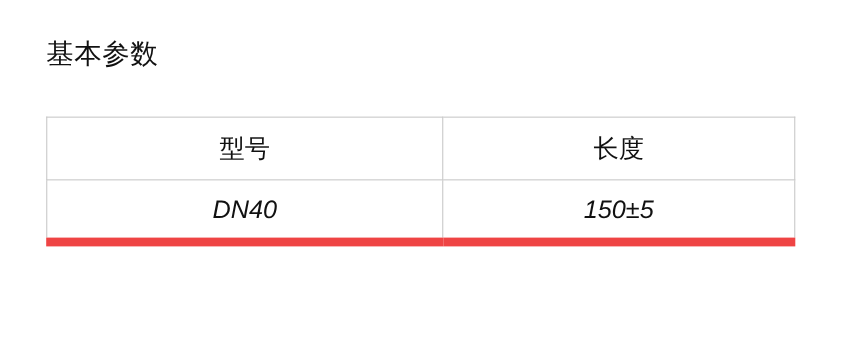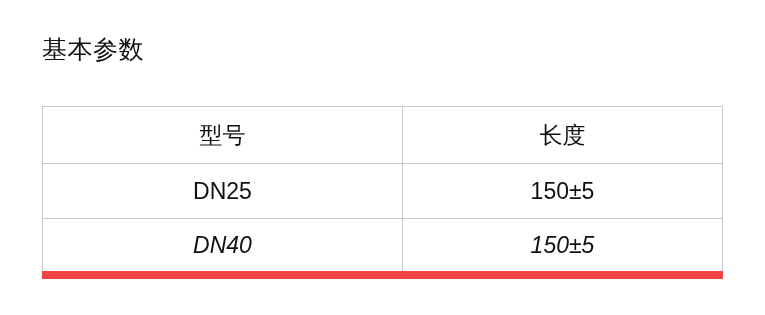--- a/index.html
+++ b/index.html
@@ -116,28 +116,20 @@
           <span class="cell-text">型号</span>
         </th>
         <th>
           <span class="cell-text">长度</span>
         </th>
       </tr>
     </thead>
     <tbody>
       <tr>
         <td>
-          <span class="cell-text">DN25</span>
-        </td>
-        <td>
-          <span class="cell-text">150±5</span>
-        </td>
-      </tr>
-      <tr>
-        <td>
           <span class="cell-text">DN40</span>
         </td>
         <td>
           <span class="cell-text">150±5</span>
         </td>
       </tr>
     </tbody>
   </table>
 
 </div>

